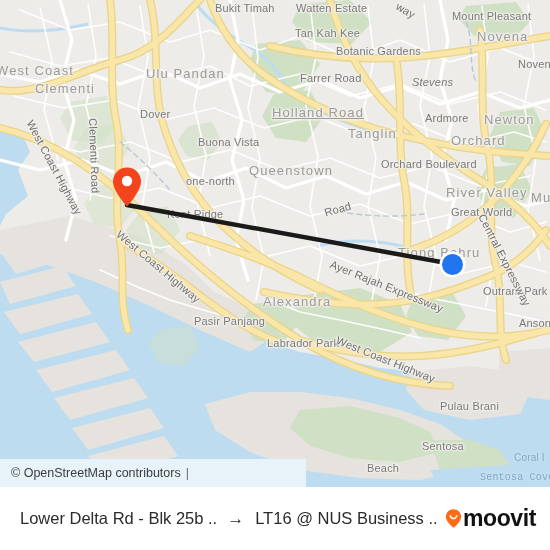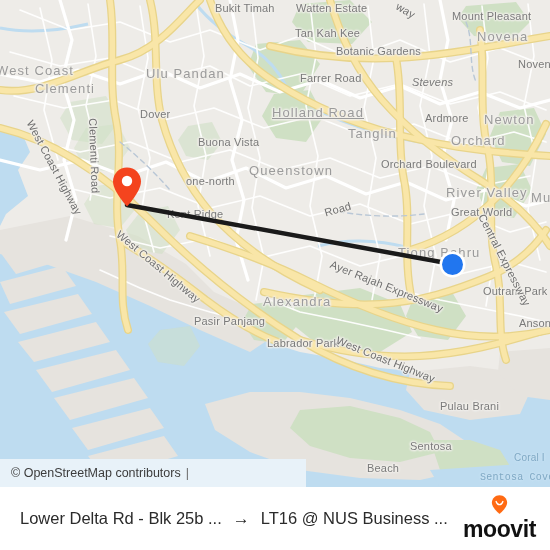--- a/index.html
+++ b/index.html
@@ -75,21 +75,21 @@
     display:flex;align-items:center;
     box-sizing:border-box;
     padding:0 14px 0 20px;
   }
   .route{display:flex;align-items:center;gap:11px;flex:1;min-width:0;}
   .route .place{
     font-size:16.5px;color:#2b2b2b;white-space:nowrap;
     overflow:hidden;text-overflow:clip;
   }
   .route .arrow{font-size:17px;color:#2b2b2b;line-height:1;}
-  .brand{display:flex;align-items:center;gap:1px;margin-left:8px;flex-direction:column;}
+  .brand{display:flex;align-items:center;gap:1px;margin-left:8px;}
   .brand .word{font-size:23px;font-weight:bold;color:#111111;letter-spacing:-0.4px;}
 </style>
 </head>
 <body>
 
 <div id="root">
 
   <div class="map">
 
     <svg class="layer" viewBox="0 0 550 487" preserveAspectRatio="none">
@@ -262,21 +262,21 @@
         <div class="lbl district" style="left: 531px; top: 190px;">Mus</div>
         <div class="lbl poi" style="left: 167px; top: 208px;">Kent Ridge</div>
         <div class="lbl poi" style="left: 451px; top: 206px;">Great World</div>
         <div class="lbl district" style="left: 398px; top: 245px; text-align: center;">Tiong Bahru</div>
         <div class="lbl poi" style="left: 483px; top: 285px;">Outram Park</div>
         <div class="lbl district" style="left: 263px; top: 294px;">Alexandra</div>
         <div class="lbl poi" style="left: 519px; top: 317px;">Anson</div>
         <div class="lbl poi" style="left: 194px; top: 315px;">Pasir Panjang</div>
         <div class="lbl poi" style="left: 267px; top: 337px;">Labrador Park</div>
         <div class="lbl poi" style="left: 440px; top: 400px;">Pulau Brani</div>
-        <div class="lbl poi" style="left: 370px; top: 440px; padding-left: 40px;">Sentosa</div>
+        <div class="lbl poi" style="left: 382px; top: 440px; padding-left: 40px;">Sentosa</div>
         <div class="lbl water" style="left: 514px; top: 452px;">Coral I</div>
         <div class="lbl poi" style="left: 367px; top: 462px;">Beach</div>
         <div class="lbl water" style="left: 480px; top: 472px; font-family: Liberation Mono, monospace;">Sentosa Cove</div>
       </div>
     <div class="layer" id="road-label-layer">
         <div class="lbl road" style="left: 35px; top: 118px; transform: rotate(62deg); transform-origin: left top;">West Coast Highway</div>
         <div class="lbl road" style="left: 99px; top: 118px; transform: rotate(88deg); transform-origin: left top;">Clementi Road</div>
         <div class="lbl road" style="left: 122px; top: 228px; transform: rotate(40deg); transform-origin: left top;">West Coast Highway</div>
         <div class="lbl road" style="left: 323px; top: 207px; transform: rotate(-16deg); transform-origin: left top;">Road</div>
         <div class="lbl road" style="left: 333px; top: 258px; transform: rotate(22deg); transform-origin: left top;">Ayer Rajah Expressway</div>

